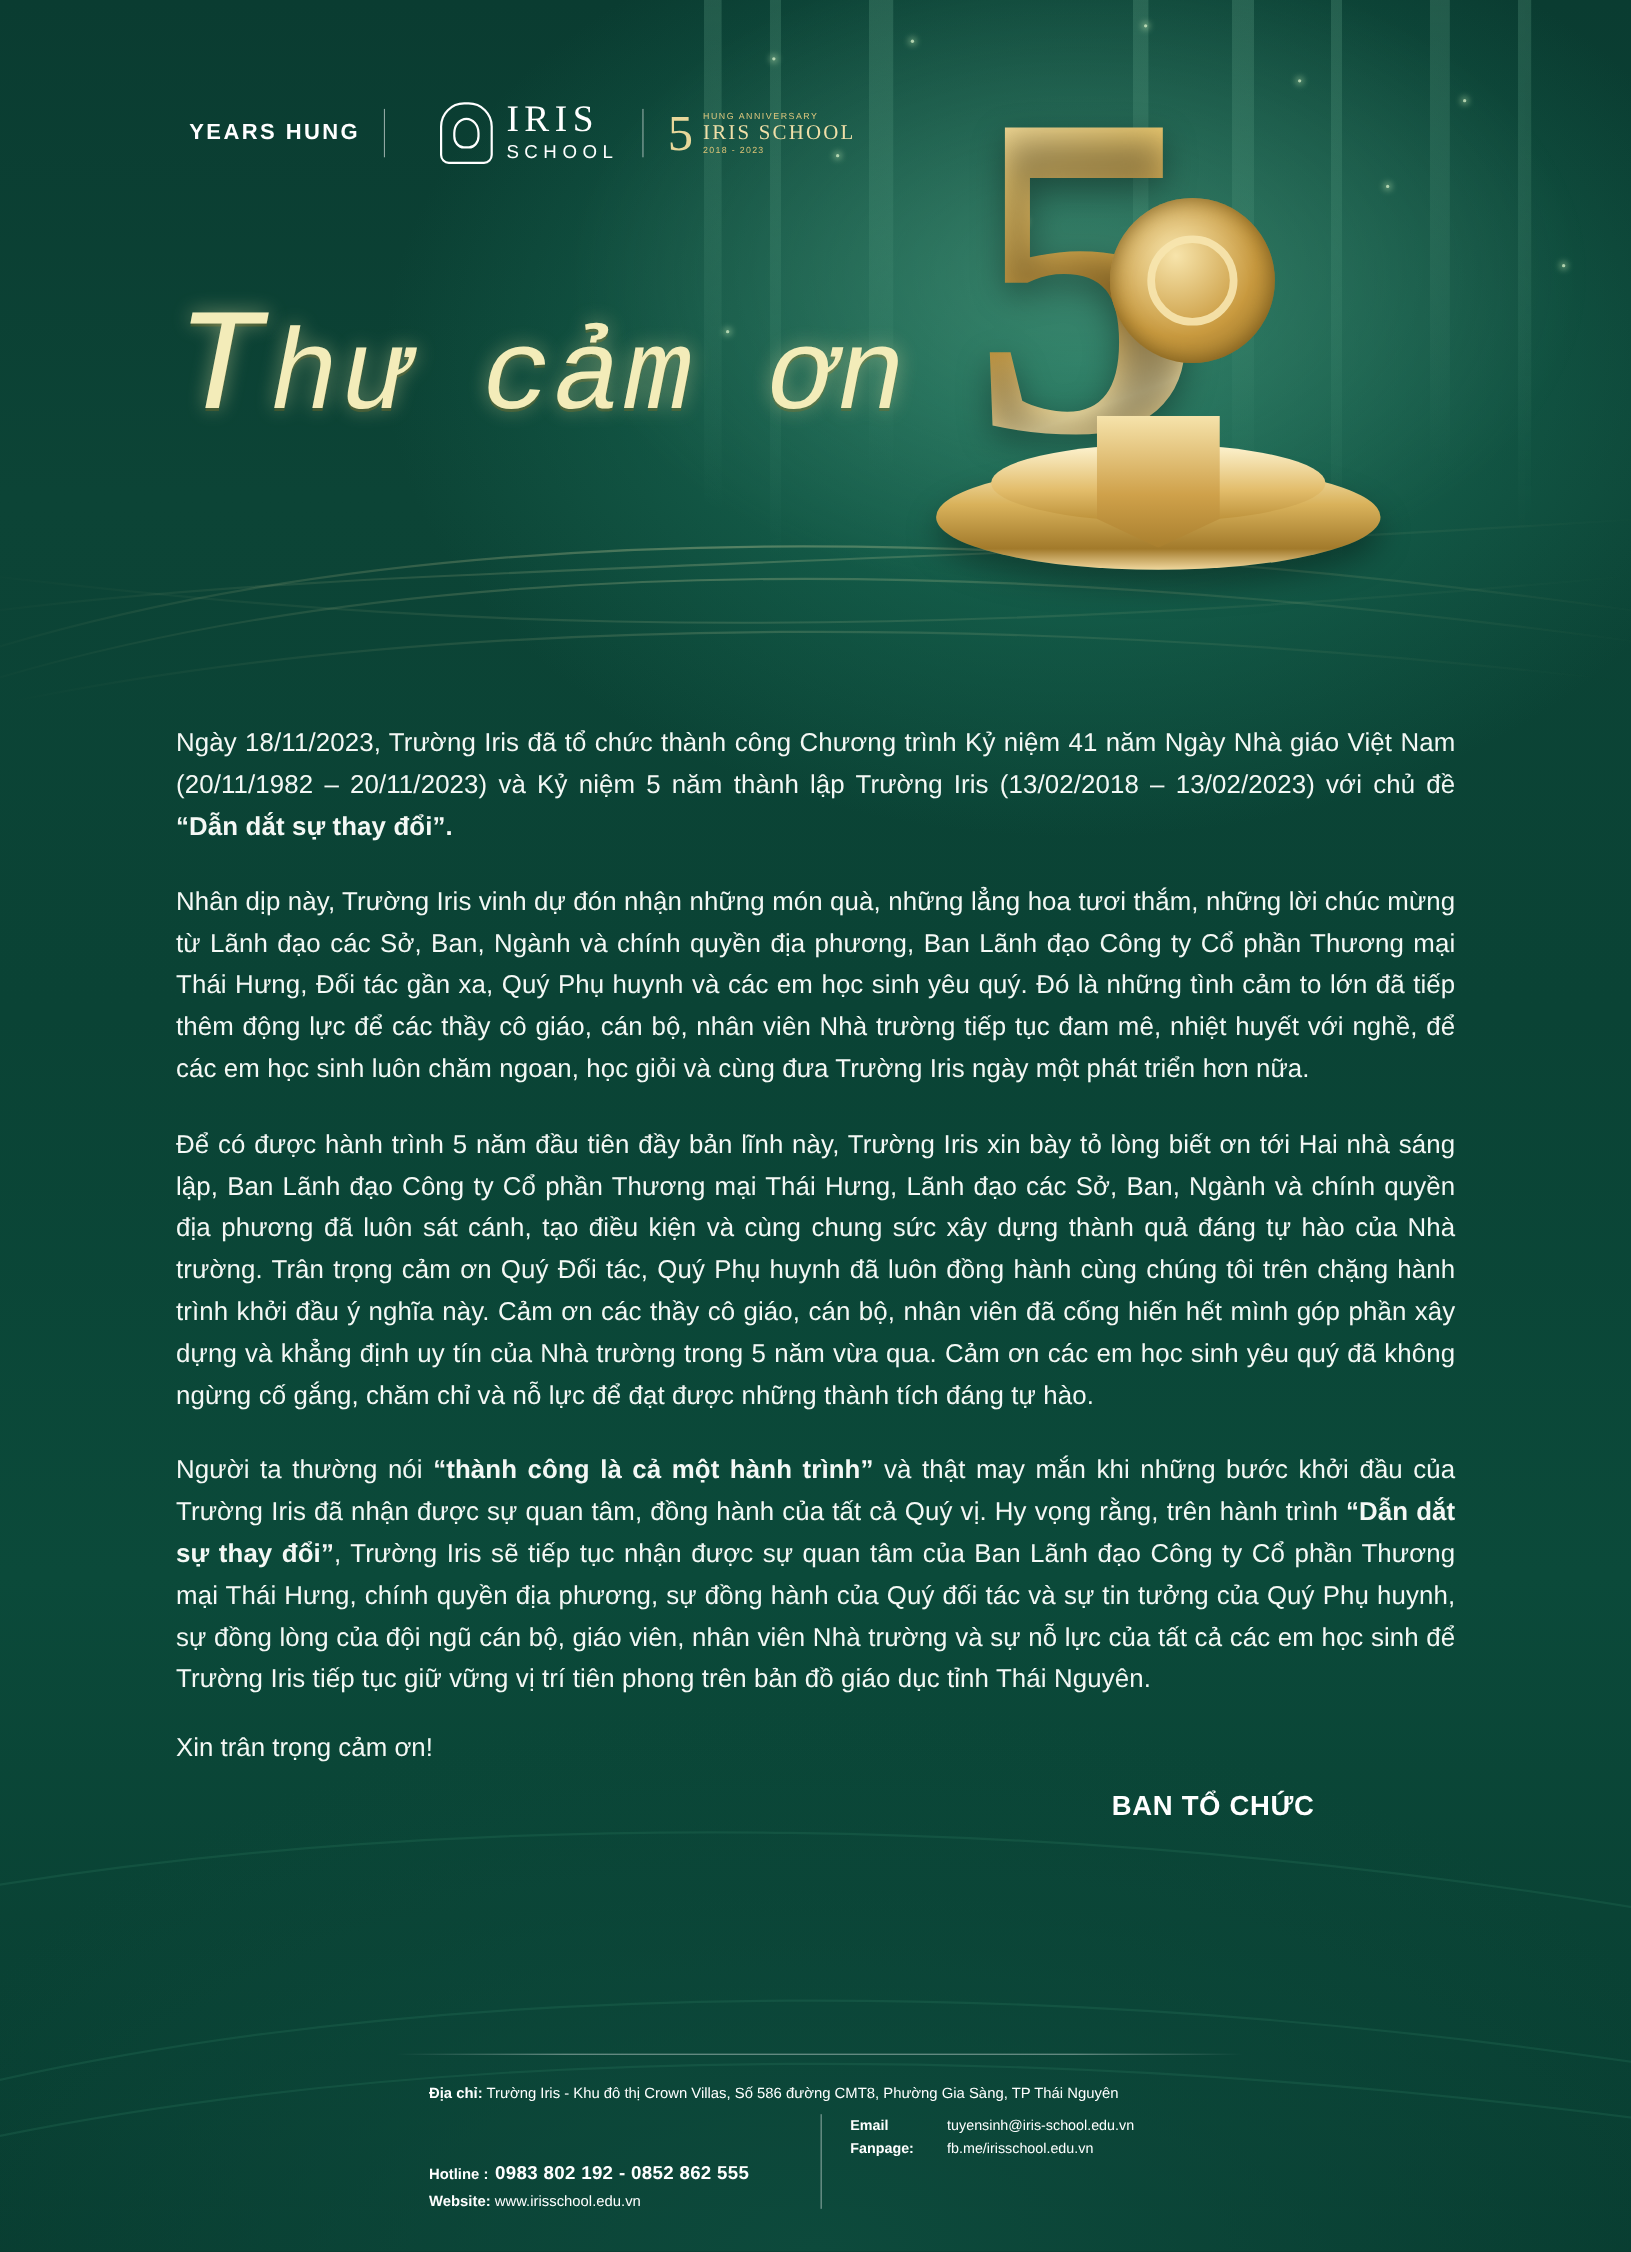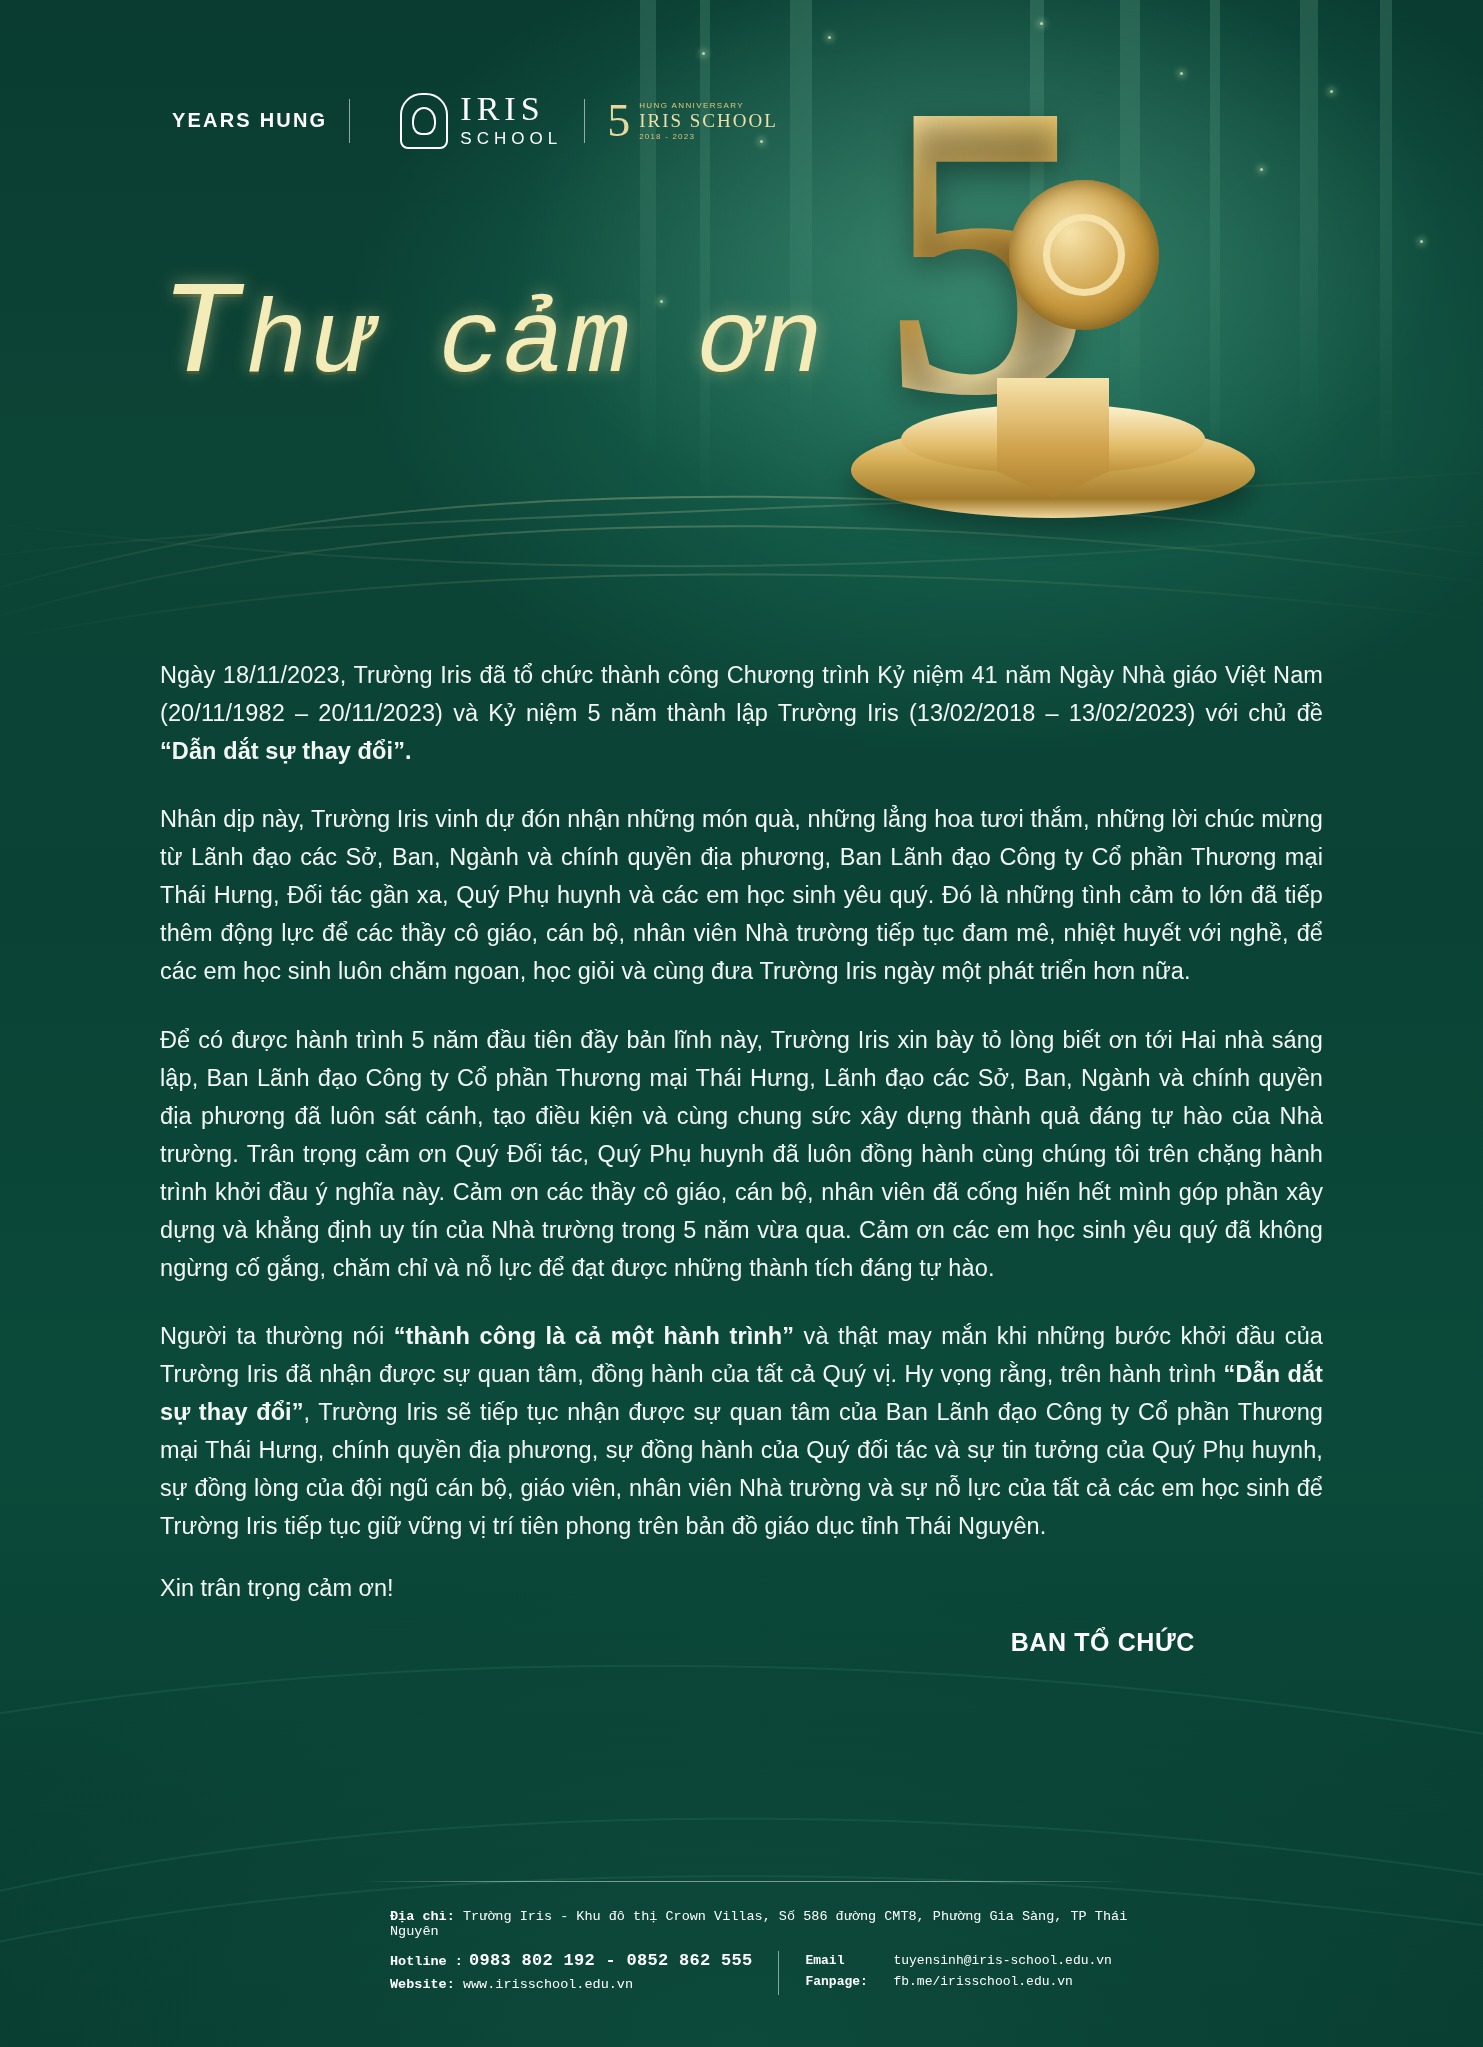--- a/index.html
+++ b/index.html
@@ -244,23 +244,22 @@
     font-size: 25px;
     font-weight: 700;
     letter-spacing: .6px;
     color: #ffffff;
   }
 
   
   .footer {
     position: absolute;
     left: 0; right: 0;
-    bottom: 0;
+    bottom: 14px;
     height: 190px;
-    font-family: Liberation Mono, monospace;
   }
   .footer-divider {
     position: absolute;
     top: 24px;
     left: 360px;
     width: 770px;
     height: 1px;
     background: linear-gradient(90deg, rgba(255,255,255,0) 0%, rgba(255,255,255,.45) 20%, rgba(255,255,255,.45) 80%, rgba(255,255,255,0) 100%);
   }
   .footer-inner {
@@ -280,20 +279,21 @@
     align-items: flex-start;
     gap: 26px;
   }
   .f-left { min-width: 330px; }
   .f-hotline {
     font-size: 13.5px;
     margin-bottom: 7px;
     display: flex;
     align-items: baseline;
     gap: 6px;
+    margin-top: 44px;
   }
   .f-hotline .lbl { font-weight: 700; }
   .f-hotline .num {
     font-size: 17px;
     font-weight: 700;
     letter-spacing: .3px;
     text-align: right;
   }
   .f-web { font-size: 13.5px; }
   .f-web .lbl { font-weight: 700; }

